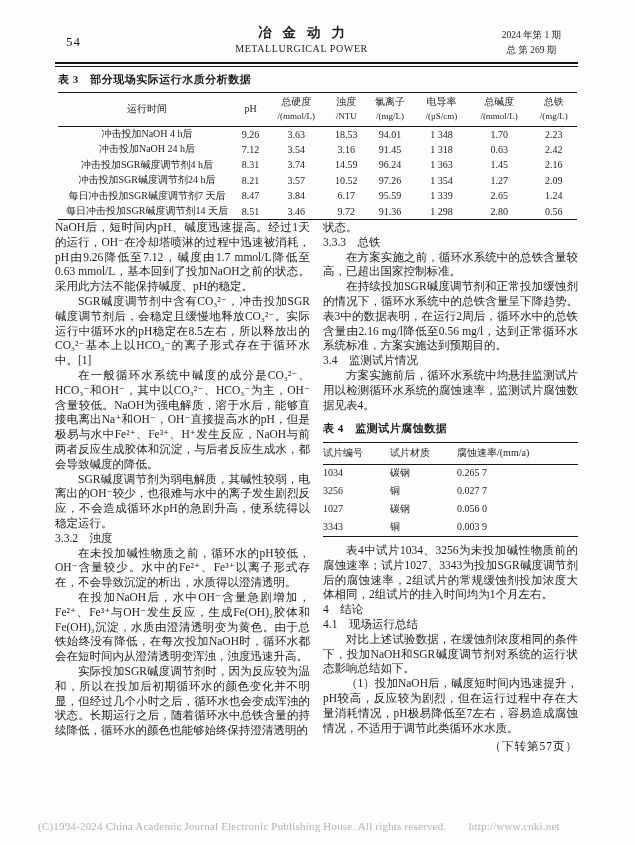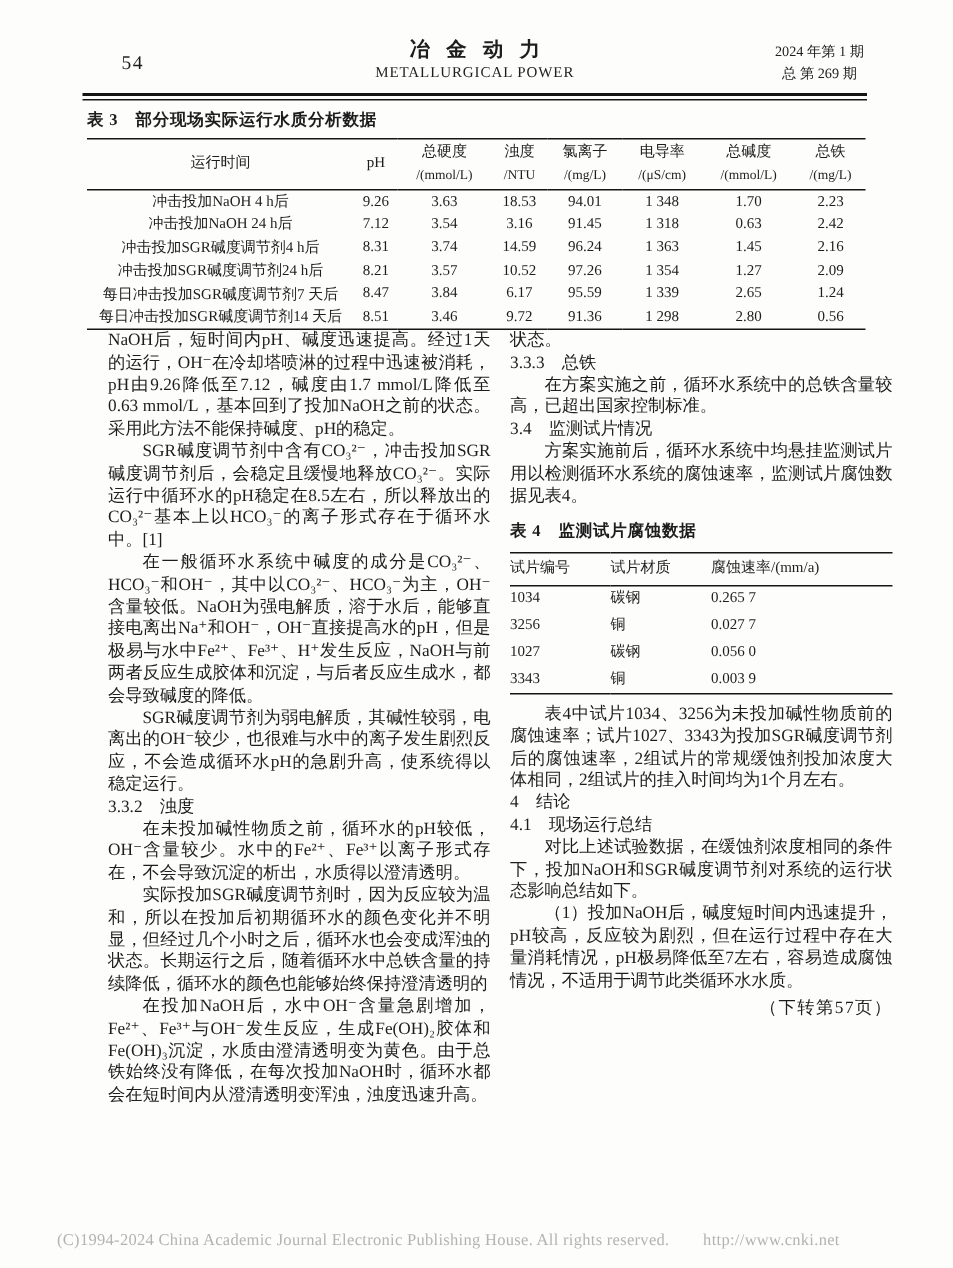--- a/index.html
+++ b/index.html
@@ -7,21 +7,21 @@
   body {
     position: relative;
     background: #fdfdfc;
     color: #1d1d1d;
     font-family: "Liberation Serif", "DejaVu Serif", serif;
     overflow: hidden;
   }
   .page { position: absolute; inset: 0; }
 
   
-  .header { position: absolute; top: 24px; left: 55px; width: 523px; height: 36px; }
+  .header { position: absolute; top: 24px; left: 40px; width: 523px; height: 36px; }
   .pagenum { position: absolute; left: 26px; top: 10px; font-size: 13px; letter-spacing: 1px; }
   .journal { position: absolute; left: 0; right: 0; top: 0; text-align: center; }
   .journal-cn { font-size: 13.5px; font-weight: bold; letter-spacing: 11px; text-indent: 11px; }
   .journal-en { font-size: 10px; letter-spacing: 0.6px; margin-top: 1px; }
   .issue { position: absolute; right: 2px; top: 4px; font-size: 9.5px; line-height: 1.55; text-align: center; }
   .header-rule { position: absolute; top: 62px; left: 55px; width: 523px; height: 5px;
                  border-top: 2.4px solid #151515; border-bottom: 1px solid #151515; }
 
   
   .t3 { position: absolute; top: 72px; left: 58px; width: 519px; }
@@ -29,21 +29,21 @@
   .t3 .t-caption { margin-bottom: 5px; }
   table { width: 100%; border-collapse: collapse; }
   .t3 table { border-top: 1.6px solid #151515; border-bottom: 1.6px solid #151515; font-size: 10px; }
   .t3 thead tr { border-bottom: 1px solid #151515; }
   .t3 th { font-weight: normal; padding: 2px 0 3px; vertical-align: middle; font-size: 10px; line-height: 1.45; }
   .t3 th .unit { font-size: 9px; }
   .t3 td { text-align: center; height: 15.5px; font-size: 10px; }
   .t3 th:first-child, .t3 td:first-child { width: 178px; font-family: Liberation Serif, serif; }
 
   
-  .columns { position: absolute; top: 220px; left: 72px; width: 523px; display: flex; gap: 13px; }
+  .columns { position: absolute; top: 220px; left: 55px; width: 523px; display: flex; gap: 13px; }
   .col { width: 255px; font-size: 11.5px; line-height: 14.8px; text-align: justify; }
   .para { text-indent: 2em; }
   .para.cont { text-indent: 0; }
   .para.ref { text-indent: 0; text-align: right; margin-top: 4px; letter-spacing: 1px; }
   .sec { font-weight: normal; }
 
   
   .t4 { margin: 9px 0 6px; }
   .t4 .t-caption { margin-bottom: 6px; }
   .t4 table { border-top: 1.6px solid #151515; border-bottom: 1.6px solid #151515; font-size: 10px; }
@@ -175,28 +175,29 @@
   </div>
 
   <div class="columns">
     <div class="col">
         <p class="para cont">NaOH后，短时间内pH、碱度迅速提高。经过1天的运行，OH⁻在冷却塔喷淋的过程中迅速被消耗，pH由9.26降低至7.12，碱度由1.7 mmol/L降低至0.63 mmol/L，基本回到了投加NaOH之前的状态。采用此方法不能保持碱度、pH的稳定。</p>
         <p class="para">SGR碱度调节剂中含有CO₃²⁻，冲击投加SGR碱度调节剂后，会稳定且缓慢地释放CO₃²⁻。实际运行中循环水的pH稳定在8.5左右，所以释放出的CO₃²⁻基本上以HCO₃⁻的离子形式存在于循环水中。[1]</p>
         <p class="para">在一般循环水系统中碱度的成分是CO₃²⁻、HCO₃⁻和OH⁻，其中以CO₃²⁻、HCO₃⁻为主，OH⁻含量较低。NaOH为强电解质，溶于水后，能够直接电离出Na⁺和OH⁻，OH⁻直接提高水的pH，但是极易与水中Fe²⁺、Fe³⁺、H⁺发生反应，NaOH与前两者反应生成胶体和沉淀，与后者反应生成水，都会导致碱度的降低。</p>
         <p class="para">SGR碱度调节剂为弱电解质，其碱性较弱，电离出的OH⁻较少，也很难与水中的离子发生剧烈反应，不会造成循环水pH的急剧升高，使系统得以稳定运行。</p>
         <div class="sec">3.3.2　浊度</div>
         <p class="para">在未投加碱性物质之前，循环水的pH较低，OH⁻含量较少。水中的Fe²⁺、Fe³⁺以离子形式存在，不会导致沉淀的析出，水质得以澄清透明。</p>
+        <p class="para">在投加NaOH后，水中OH⁻含量急剧增加，Fe²⁺、Fe³⁺与OH⁻发生反应，生成Fe(OH)₂胶体和Fe(OH)₃沉淀，水质由澄清透明变为黄色。由于总铁始终没有降低，在每次投加NaOH时，循环水都会在短时间内从澄清透明变浑浊，浊度迅速升高。</p>
         <p class="para">实际投加SGR碱度调节剂时，因为反应较为温和，所以在投加后初期循环水的颜色变化并不明显，但经过几个小时之后，循环水也会变成浑浊的状态。长期运行之后，随着循环水中总铁含量的持续降低，循环水的颜色也能够始终保持澄清透明的</p>
-        <p class="para">在投加NaOH后，水中OH⁻含量急剧增加，Fe²⁺、Fe³⁺与OH⁻发生反应，生成Fe(OH)₂胶体和Fe(OH)₃沉淀，水质由澄清透明变为黄色。由于总铁始终没有降低，在每次投加NaOH时，循环水都会在短时间内从澄清透明变浑浊，浊度迅速升高。</p>
       </div>
     <div class="col">
       <div>
           <p class="para cont">状态。</p>
           <div class="sec">3.3.3　总铁</div>
           <p class="para">在方案实施之前，循环水系统中的总铁含量较高，已超出国家控制标准。</p>
+          <p class="para">在持续投加SGR碱度调节剂和正常投加缓蚀剂的情况下，循环水系统中的总铁含量呈下降趋势。表3中的数据表明，在运行2周后，循环水中的总铁含量由2.16 mg/l降低至0.56 mg/l，达到正常循环水系统标准，方案实施达到预期目的。</p>
           <div class="sec">3.4　监测试片情况</div>
           <p class="para">方案实施前后，循环水系统中均悬挂监测试片用以检测循环水系统的腐蚀速率，监测试片腐蚀数据见表4。</p>
         </div>
       <div class="t4">
         <div class="t-caption">表 4　监测试片腐蚀数据</div>
         <table>
           <thead>
             <tr>
                 <th>
                   <div>试片编号</div>

